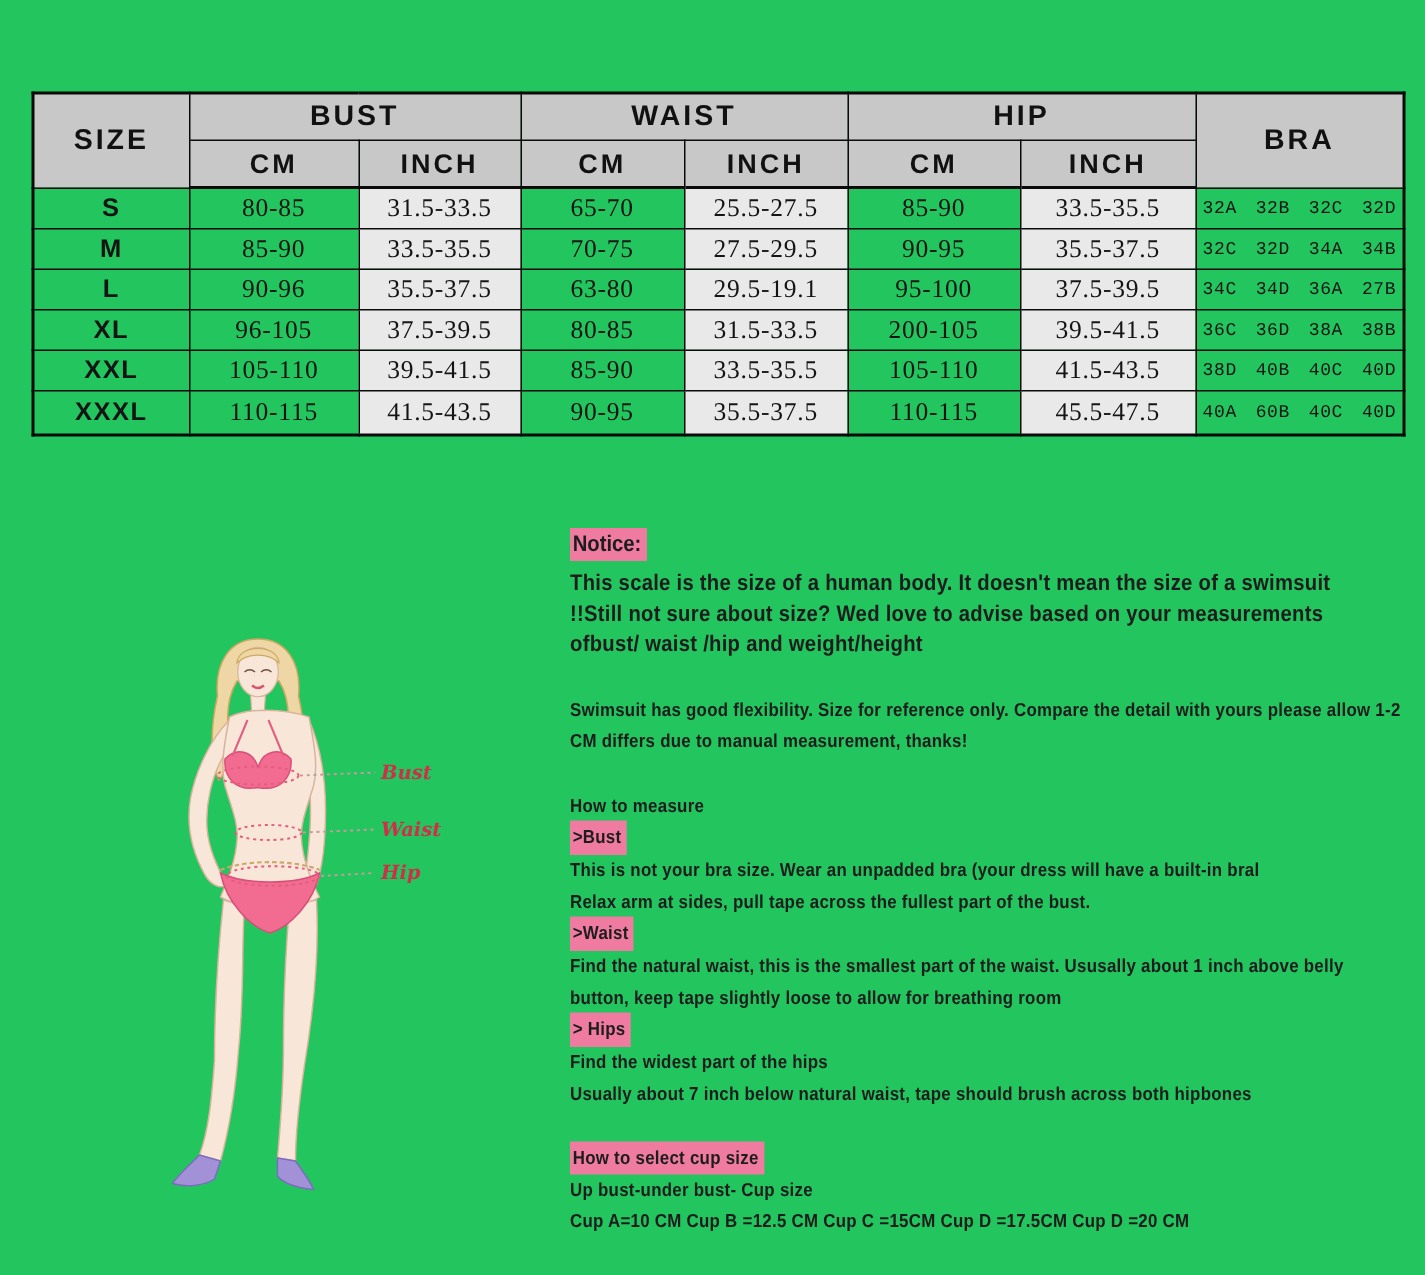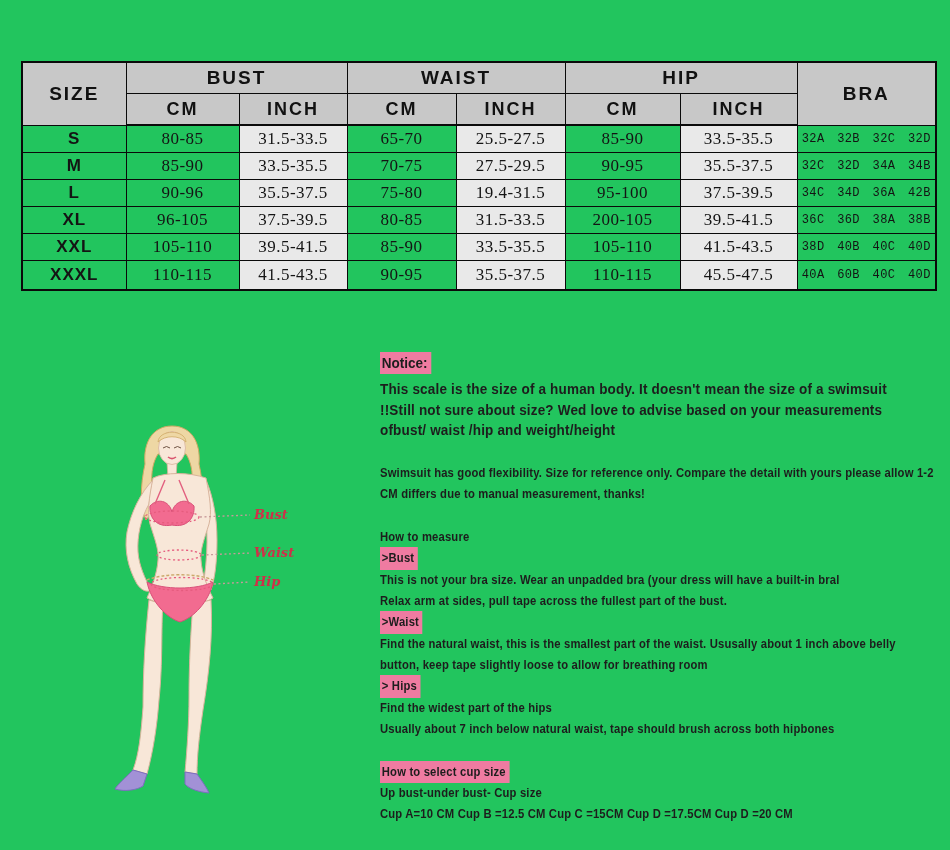--- a/index.html
+++ b/index.html
@@ -90,25 +90,25 @@
         <td class="cm">70-75</td>
         <td class="in">27.5-29.5</td>
         <td class="cm">90-95</td>
         <td class="in">35.5-37.5</td>
         <td class="bra">32C 32D 34A 34B</td>
       </tr>
       <tr>
         <td class="sz">L</td>
         <td class="cm">90-96</td>
         <td class="in">35.5-37.5</td>
-        <td class="cm">75-80</td>
-        <td class="in">19.4-31.5</td>
+        <td class="cm">63-80</td>
+        <td class="in">29.5-19.1</td>
         <td class="cm">95-100</td>
         <td class="in">37.5-39.5</td>
-        <td class="bra">34C 34D 36A 42B</td>
+        <td class="bra">34C 34D 36A 27B</td>
       </tr>
       <tr>
         <td class="sz">XL</td>
         <td class="cm">96-105</td>
         <td class="in">37.5-39.5</td>
         <td class="cm">80-85</td>
         <td class="in">31.5-33.5</td>
         <td class="cm">200-105</td>
         <td class="in">39.5-41.5</td>
         <td class="bra">36C 36D 38A 38B</td>

